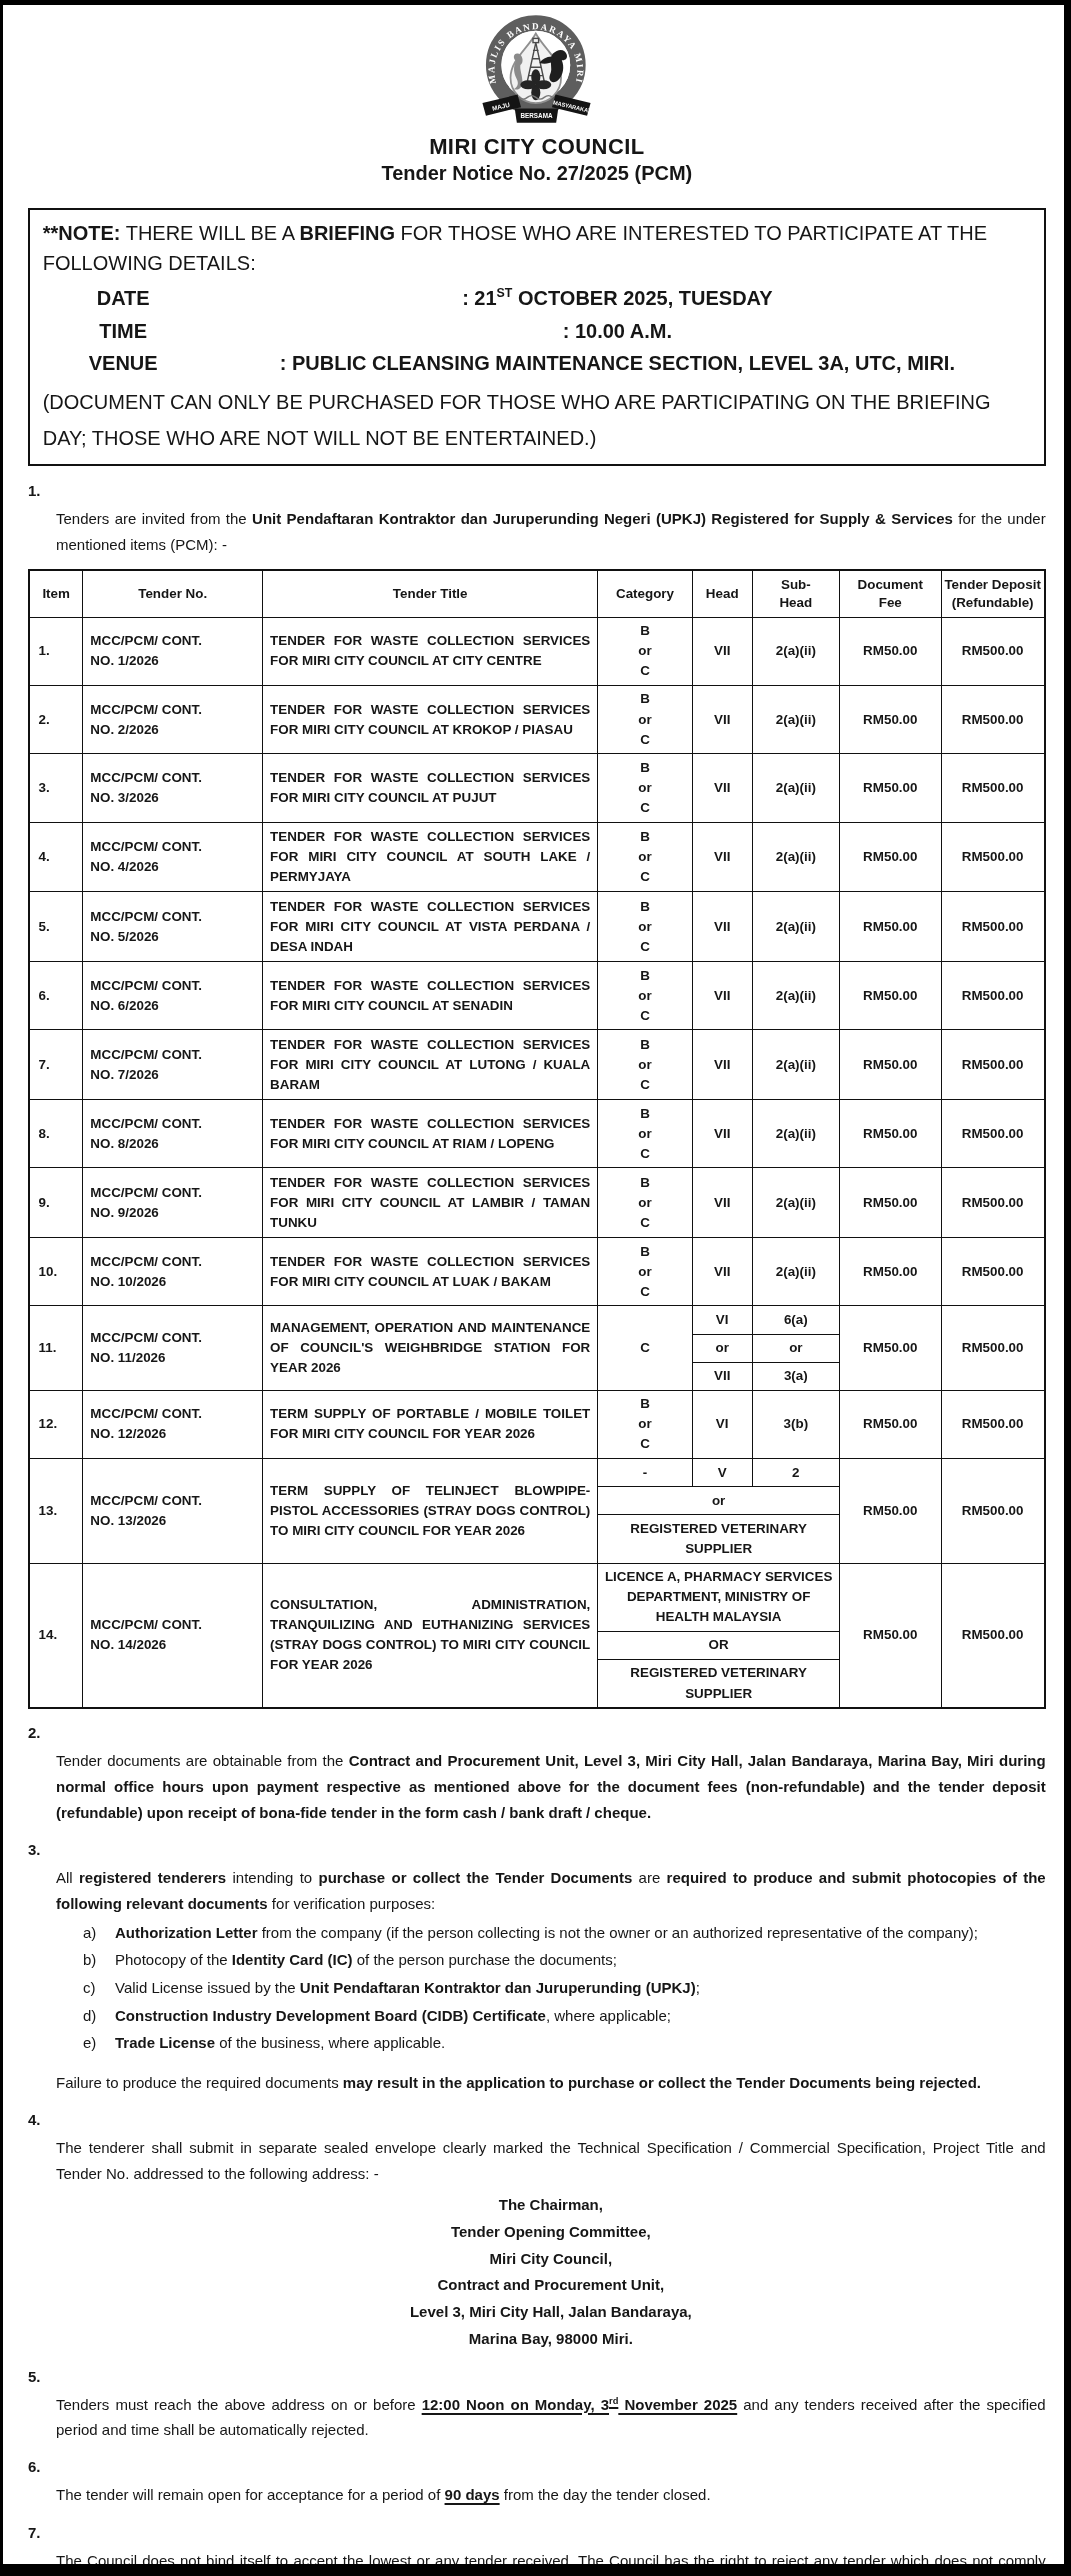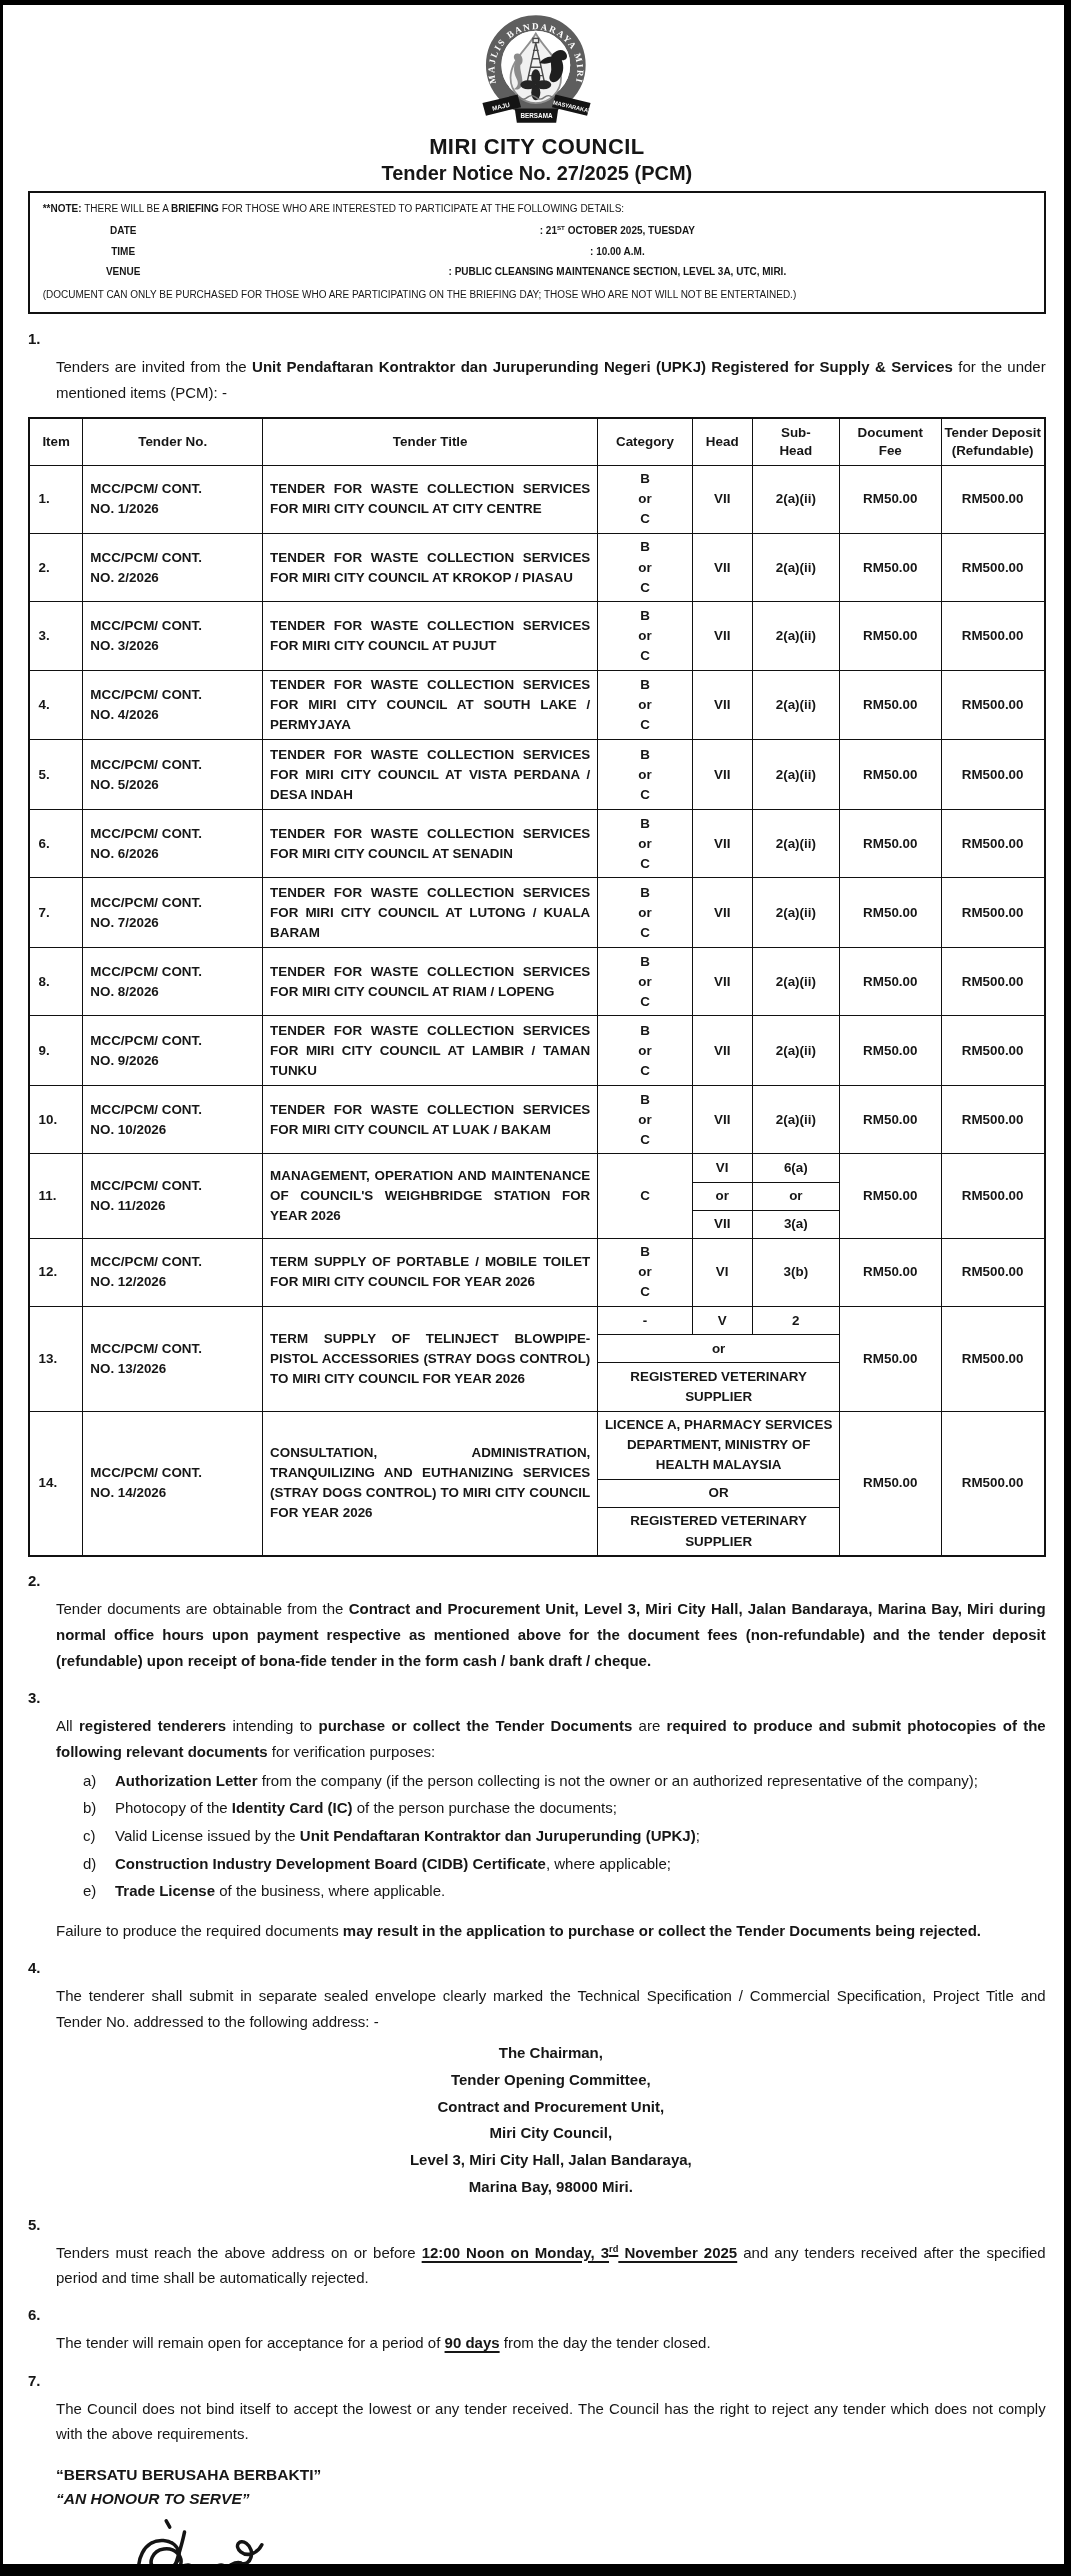--- a/index.html
+++ b/index.html
@@ -13,21 +13,21 @@
   .b{font-weight:700;}
   .u{text-decoration:underline;text-decoration-thickness:1.8px;text-underline-offset:2.8px;}
   sup{font-size:0.62em;vertical-align:super;line-height:0;font-weight:inherit;}
 
   
   .logo-wrap{text-align:center;margin-top:2.8px;}
   .h1{font-size:22px;font-weight:700;text-align:center;letter-spacing:0.4px;margin-top:4.2px;}
   .h2{font-size:20px;font-weight:700;text-align:center;margin-top:2.1px;}
 
   
-  .notebox{border:2.1px solid #111;margin-top:6px;padding:8.5px 12.7px 8.5px;font-size:10px;}
+  .notebox{border:2.1px solid #111;margin-top:23px;padding:8.5px 12.7px 8.5px;font-size:20px;}
   .nb-intro{line-height:1.5;}
   .nb-row{display:flex;margin:9.2px 0;font-weight:700;text-align:center;}
   .nb-label{flex:0 0 161px;}
   .nb-val{flex:1;}
   .nb-foot{line-height:1.8;margin-top:5.6px;}
 
   
   .num-para{display:flex;margin:11.3px 0;font-size:15px;line-height:1.72;}
   .pnum{flex:0 0 28px;}
   .pbody{flex:1;text-align:justify;text-align-last:left;margin-top:28px;}
@@ -397,22 +397,22 @@
     </div>
   </div>
 
   <div class="num-para">
     <div class="pnum b">4.</div>
     <div class="pbody">
       <div><span>The tenderer shall submit in separate sealed envelope clearly marked the Technical Specification / Commercial Specification, Project Title and Tender No. addressed to the following address: -</span></div>
       <div class="address" id="address-block">
           <div>The Chairman,</div>
           <div>Tender Opening Committee,</div>
+          <div>Miri City Council,</div>
           <div>Contract and Procurement Unit,</div>
-          <div>Miri City Council,</div>
           <div>Level 3, Miri City Hall, Jalan Bandaraya,</div>
           <div>Marina Bay, 98000 Miri.</div>
         </div>
     </div>
   </div>
 
   <div class="num-para">
     <div class="pnum b">5.</div>
     <div class="pbody"><span>Tenders must reach the above address on or before </span><span class="b u">12:00 Noon on Monday, 3</span><sup class="b u">rd</sup><span class="b u"> November 2025</span><span> and any tenders received after the specified period and time shall be automatically rejected.</span></div>
   </div>

